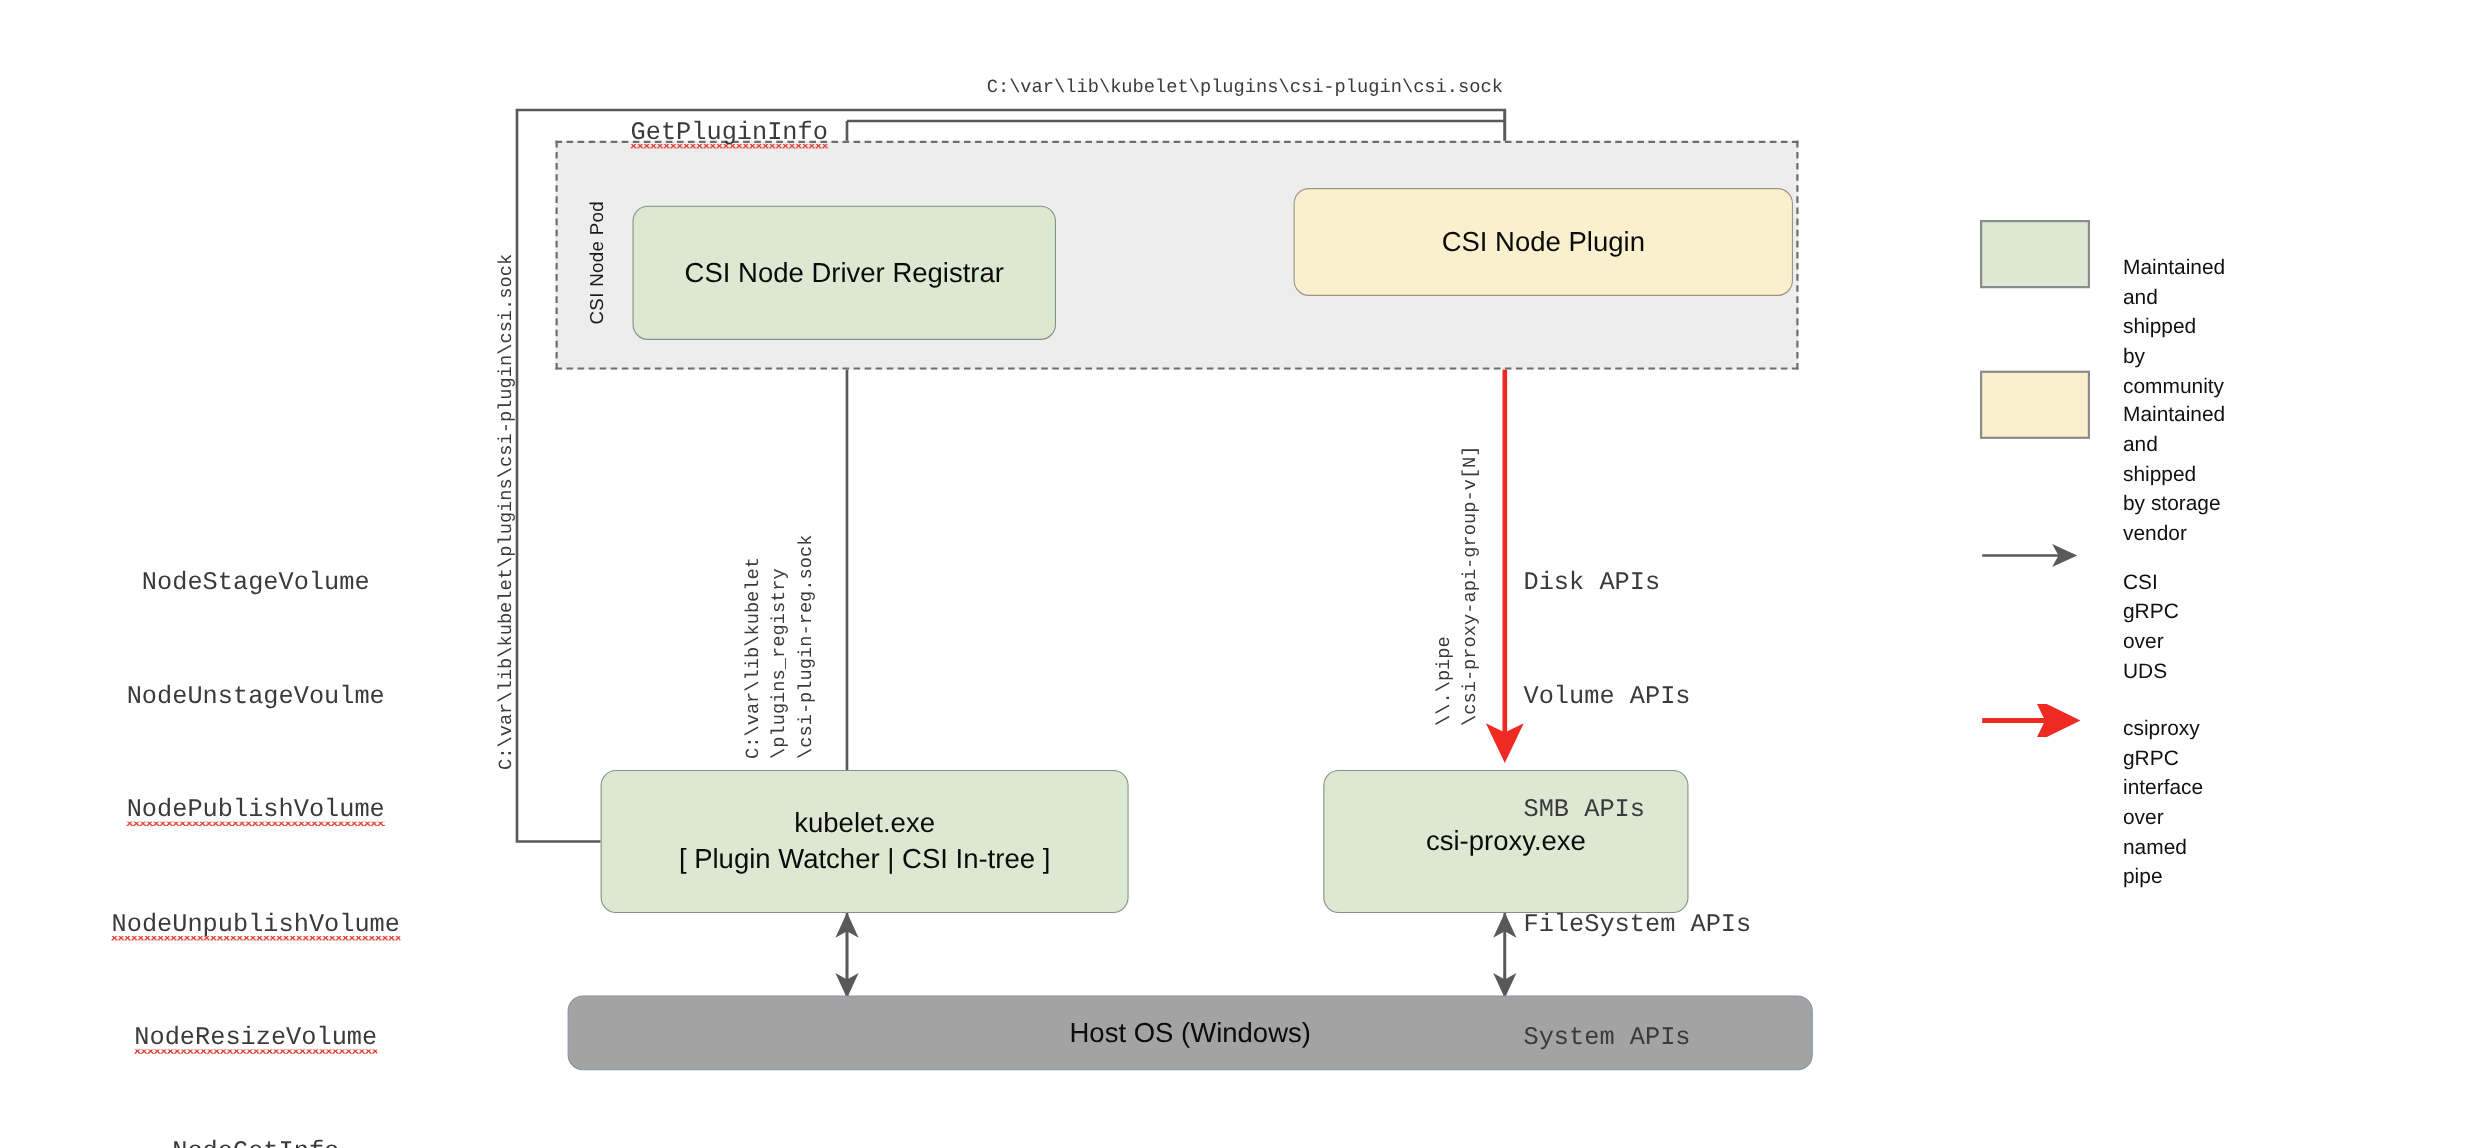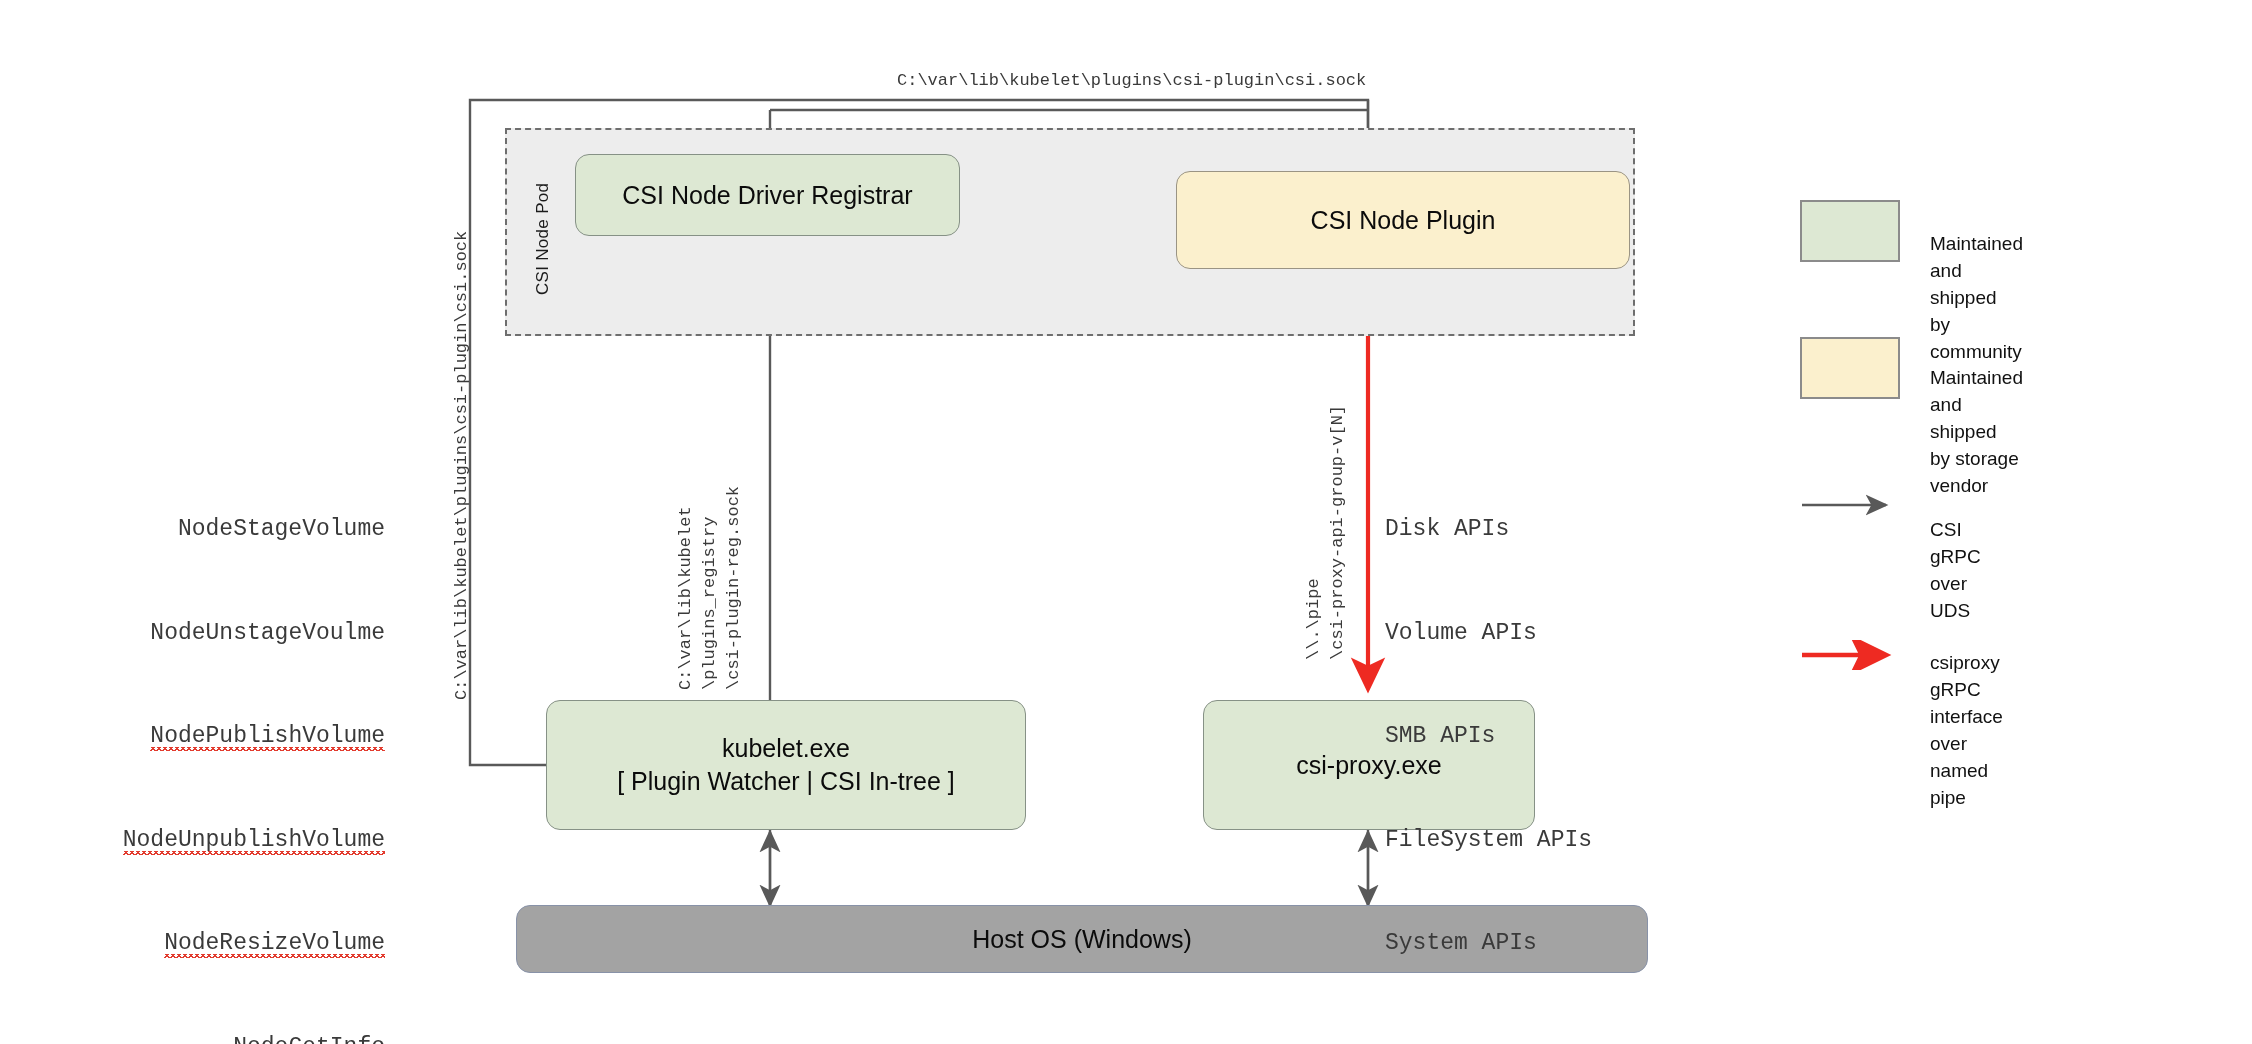--- a/index.html
+++ b/index.html
@@ -29,21 +29,21 @@
 
   
   .sq{ padding-bottom:2px;
        background-repeat:repeat-x;background-position:left bottom;
        background-size:6px 4px;
        background-image:
          linear-gradient(45deg,transparent 45%,#e23b2e 45%,#e23b2e 62%,transparent 62%),
          linear-gradient(-45deg,transparent 45%,#e23b2e 45%,#e23b2e 62%,transparent 62%);
   }
   .ops{position:absolute;text-align:right;}
-  .ops div{white-space:pre;}
+  .ops div{white-space:pre;text-align:center;}
 
   .legend{position:absolute;}
   .lgswatch{position:absolute;width:100px;height:62px;border:2px solid #8b8b8b;box-sizing:border-box;}
   .lgtext{position:absolute;font-size:19px;line-height:1.42;color:#111;white-space:pre-line;margin-top:28px;}
 </style>
 </head>
 <body>
 
 <div id="stage">
 
@@ -82,41 +82,44 @@
     </g>
 
     <g stroke="#ee2a22" stroke-width="4.2" fill="none">
       <path d="M1368,292 L1368,686" marker-end="url(#ahRedLg)"></path>
     </g>
   </svg>
 
   <div class="podbox" style="left:505px;top:128px;width:1130px;height:208px;"></div>
   <div class="podlabel" style="left:533px;top:295px;">CSI Node Pod</div>
 
-  <div class="node green" style="left:575px;top:154px;width:385px;height:82px;">
+  <div class="node green" style="left:575px;top:187px;width:385px;height:122px;">
     <span class="ttl">CSI Node Driver Registrar</span>
   </div>
 
   <div class="node yellow" style="left:1176px;top:171px;width:454px;height:98px;">
     <span class="ttl">CSI Node Plugin</span>
   </div>
 
   <div class="node green" style="left:546px;top:700px;width:480px;height:130px;flex-direction:column;">
     <span class="ttl">kubelet.exe</span>
     <span class="ttl">[ Plugin Watcher | CSI In-tree ]</span>
   </div>
 
   <div class="node green" style="left:1203px;top:700px;width:332px;height:130px;">
     <span class="ttl">csi-proxy.exe</span>
   </div>
 
   <div class="node blue" style="left:516px;top:905px;width:1132px;height:68px;">
     <span class="ttl">Host OS (Windows)</span>
   </div>
 
+  <div class="lbl mono m23" style="left:518px;top:68px;">
+    <span class="sq">GetPluginInfo</span>
+  </div>
 
   <div class="lbl mono m17" style="left:897px;top:69px;">C:\var\lib\kubelet\plugins\csi-plugin\csi.sock</div>
 
   <div class="lbl mono m17 vrot" style="left:450px;top:700px;">C:\var\lib\kubelet\plugins\csi-plugin\csi.sock</div>
 
   <div class="lbl mono m17 vrot" style="left:674px;top:690px;">C:\var\lib\kubelet</div>
   <div class="lbl mono m17 vrot" style="left:698px;top:690px;">\plugins_registry</div>
   <div class="lbl mono m17 vrot" style="left:722px;top:690px;">\csi-plugin-reg.sock</div>
 
   <div class="lbl mono m17 vrot" style="left:1302px;top:660px;">\\.\pipe</div>

